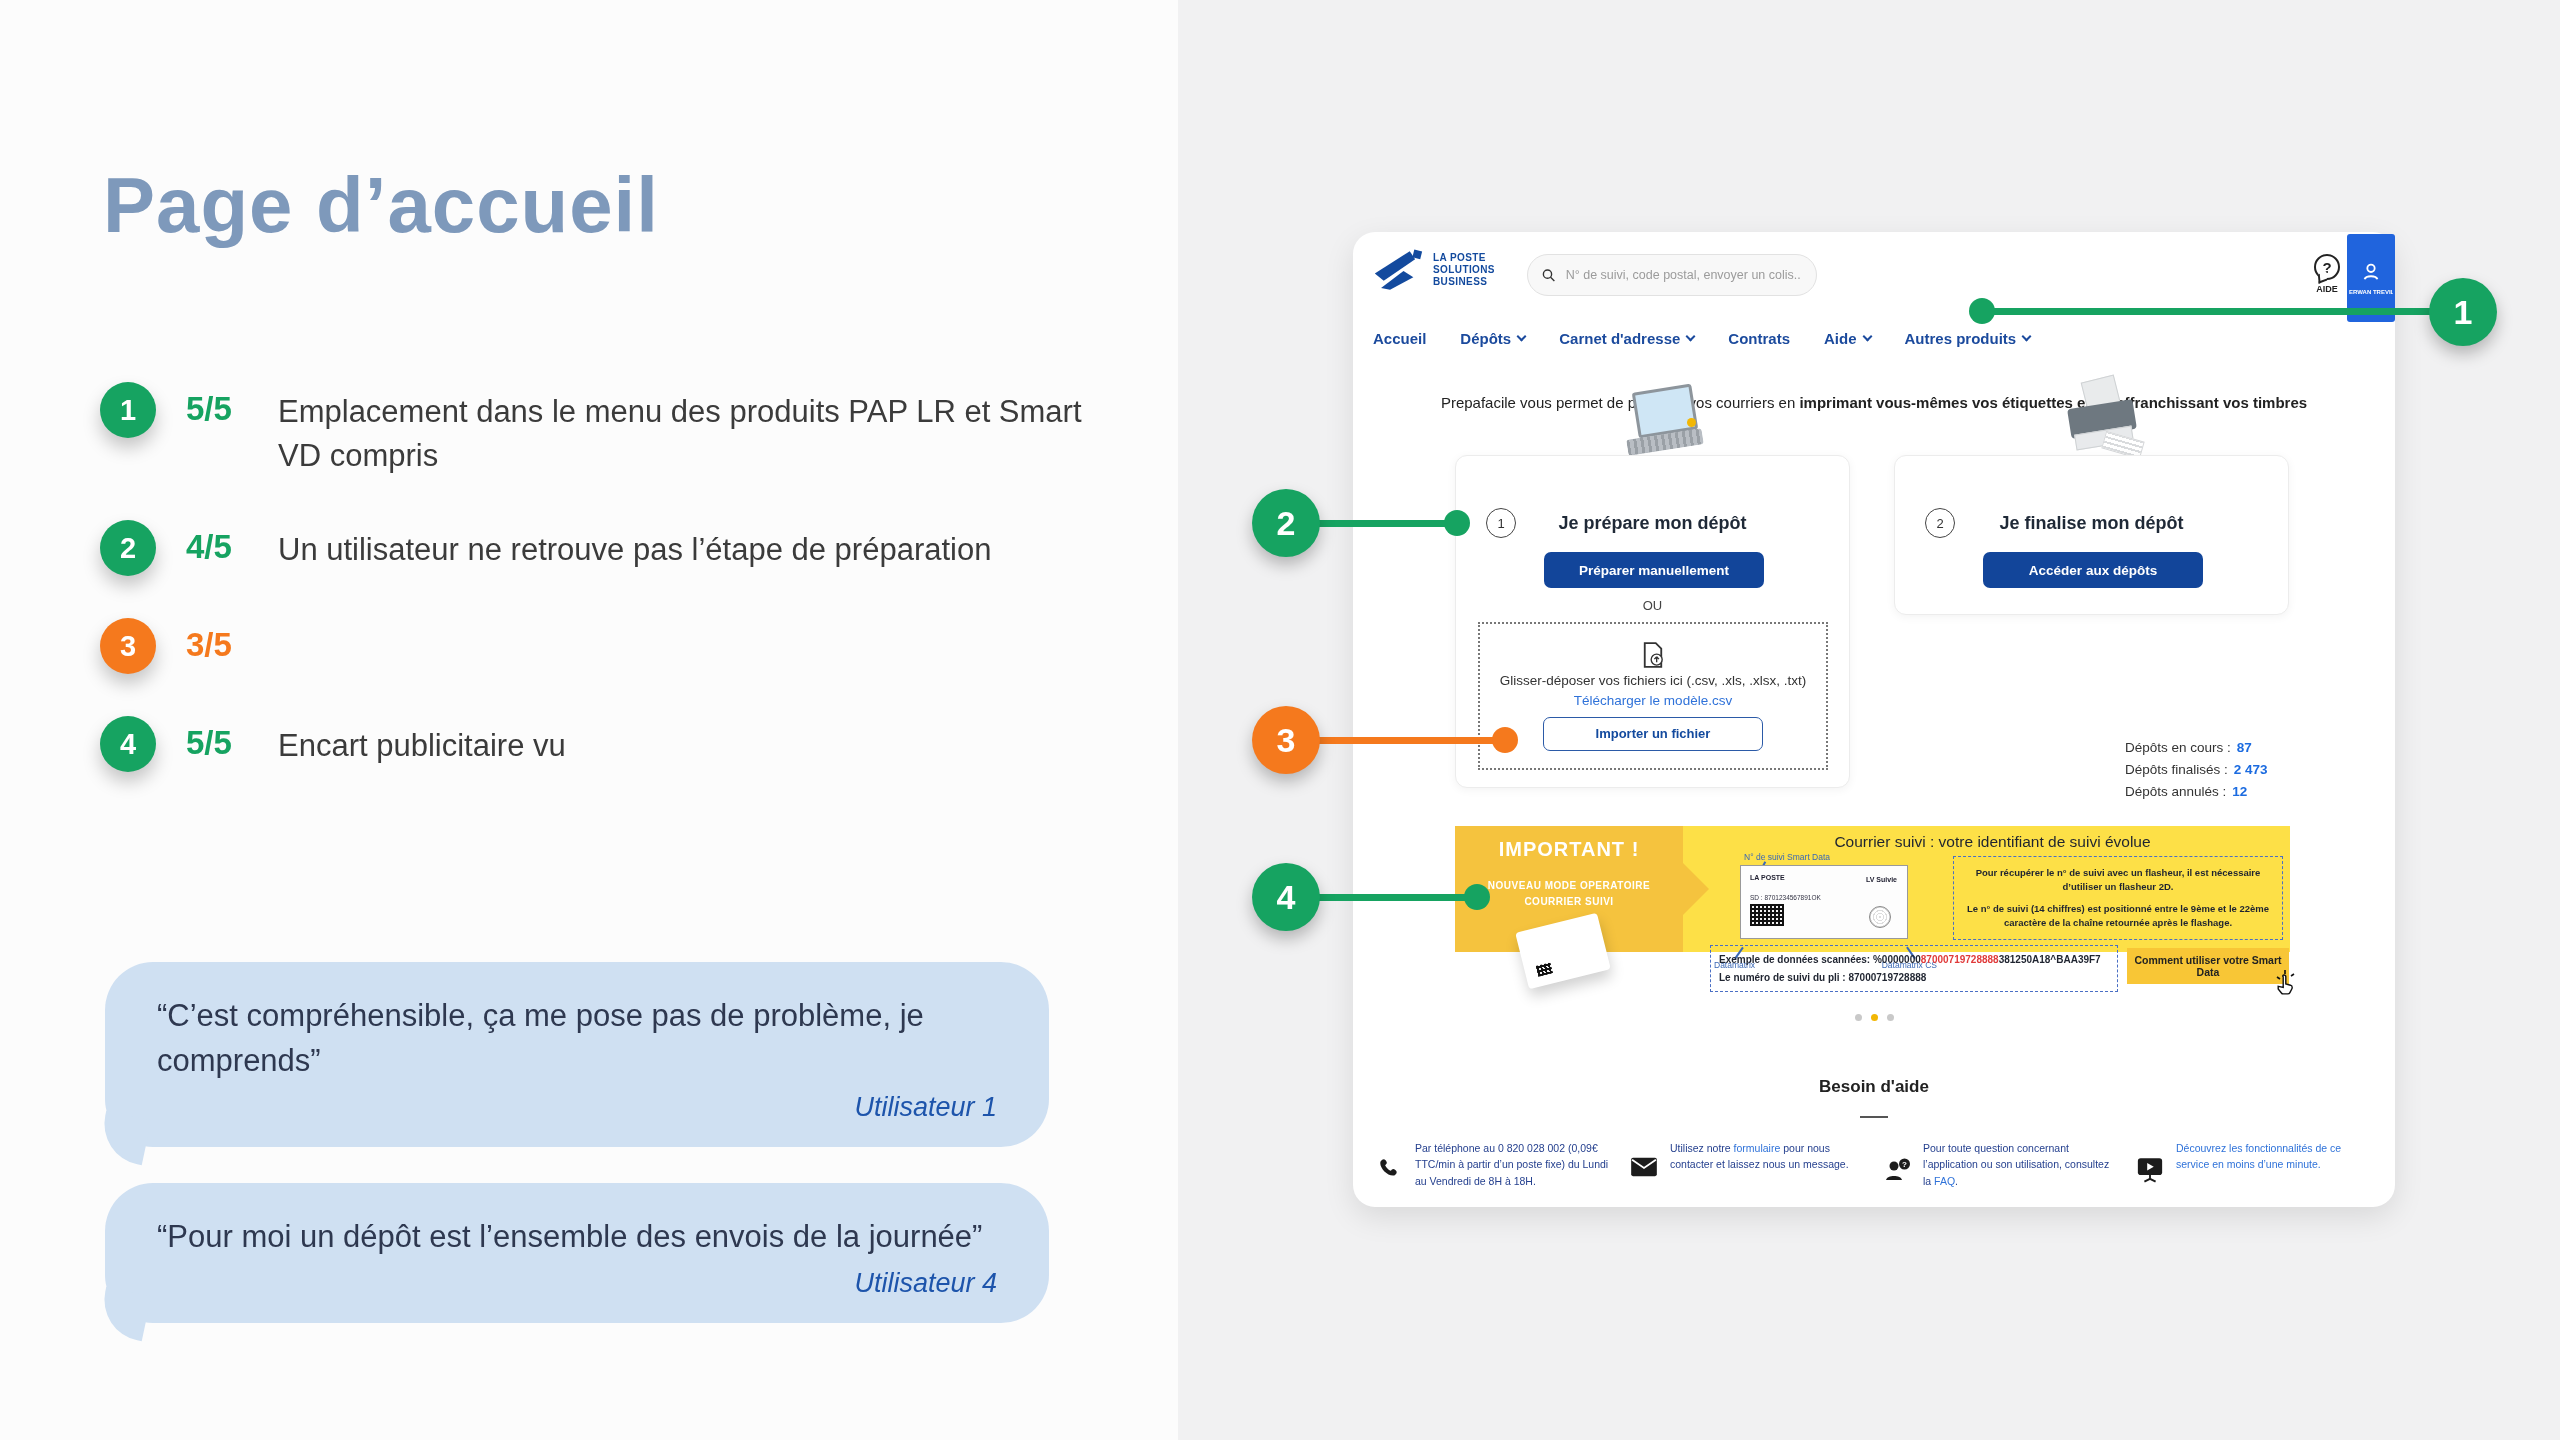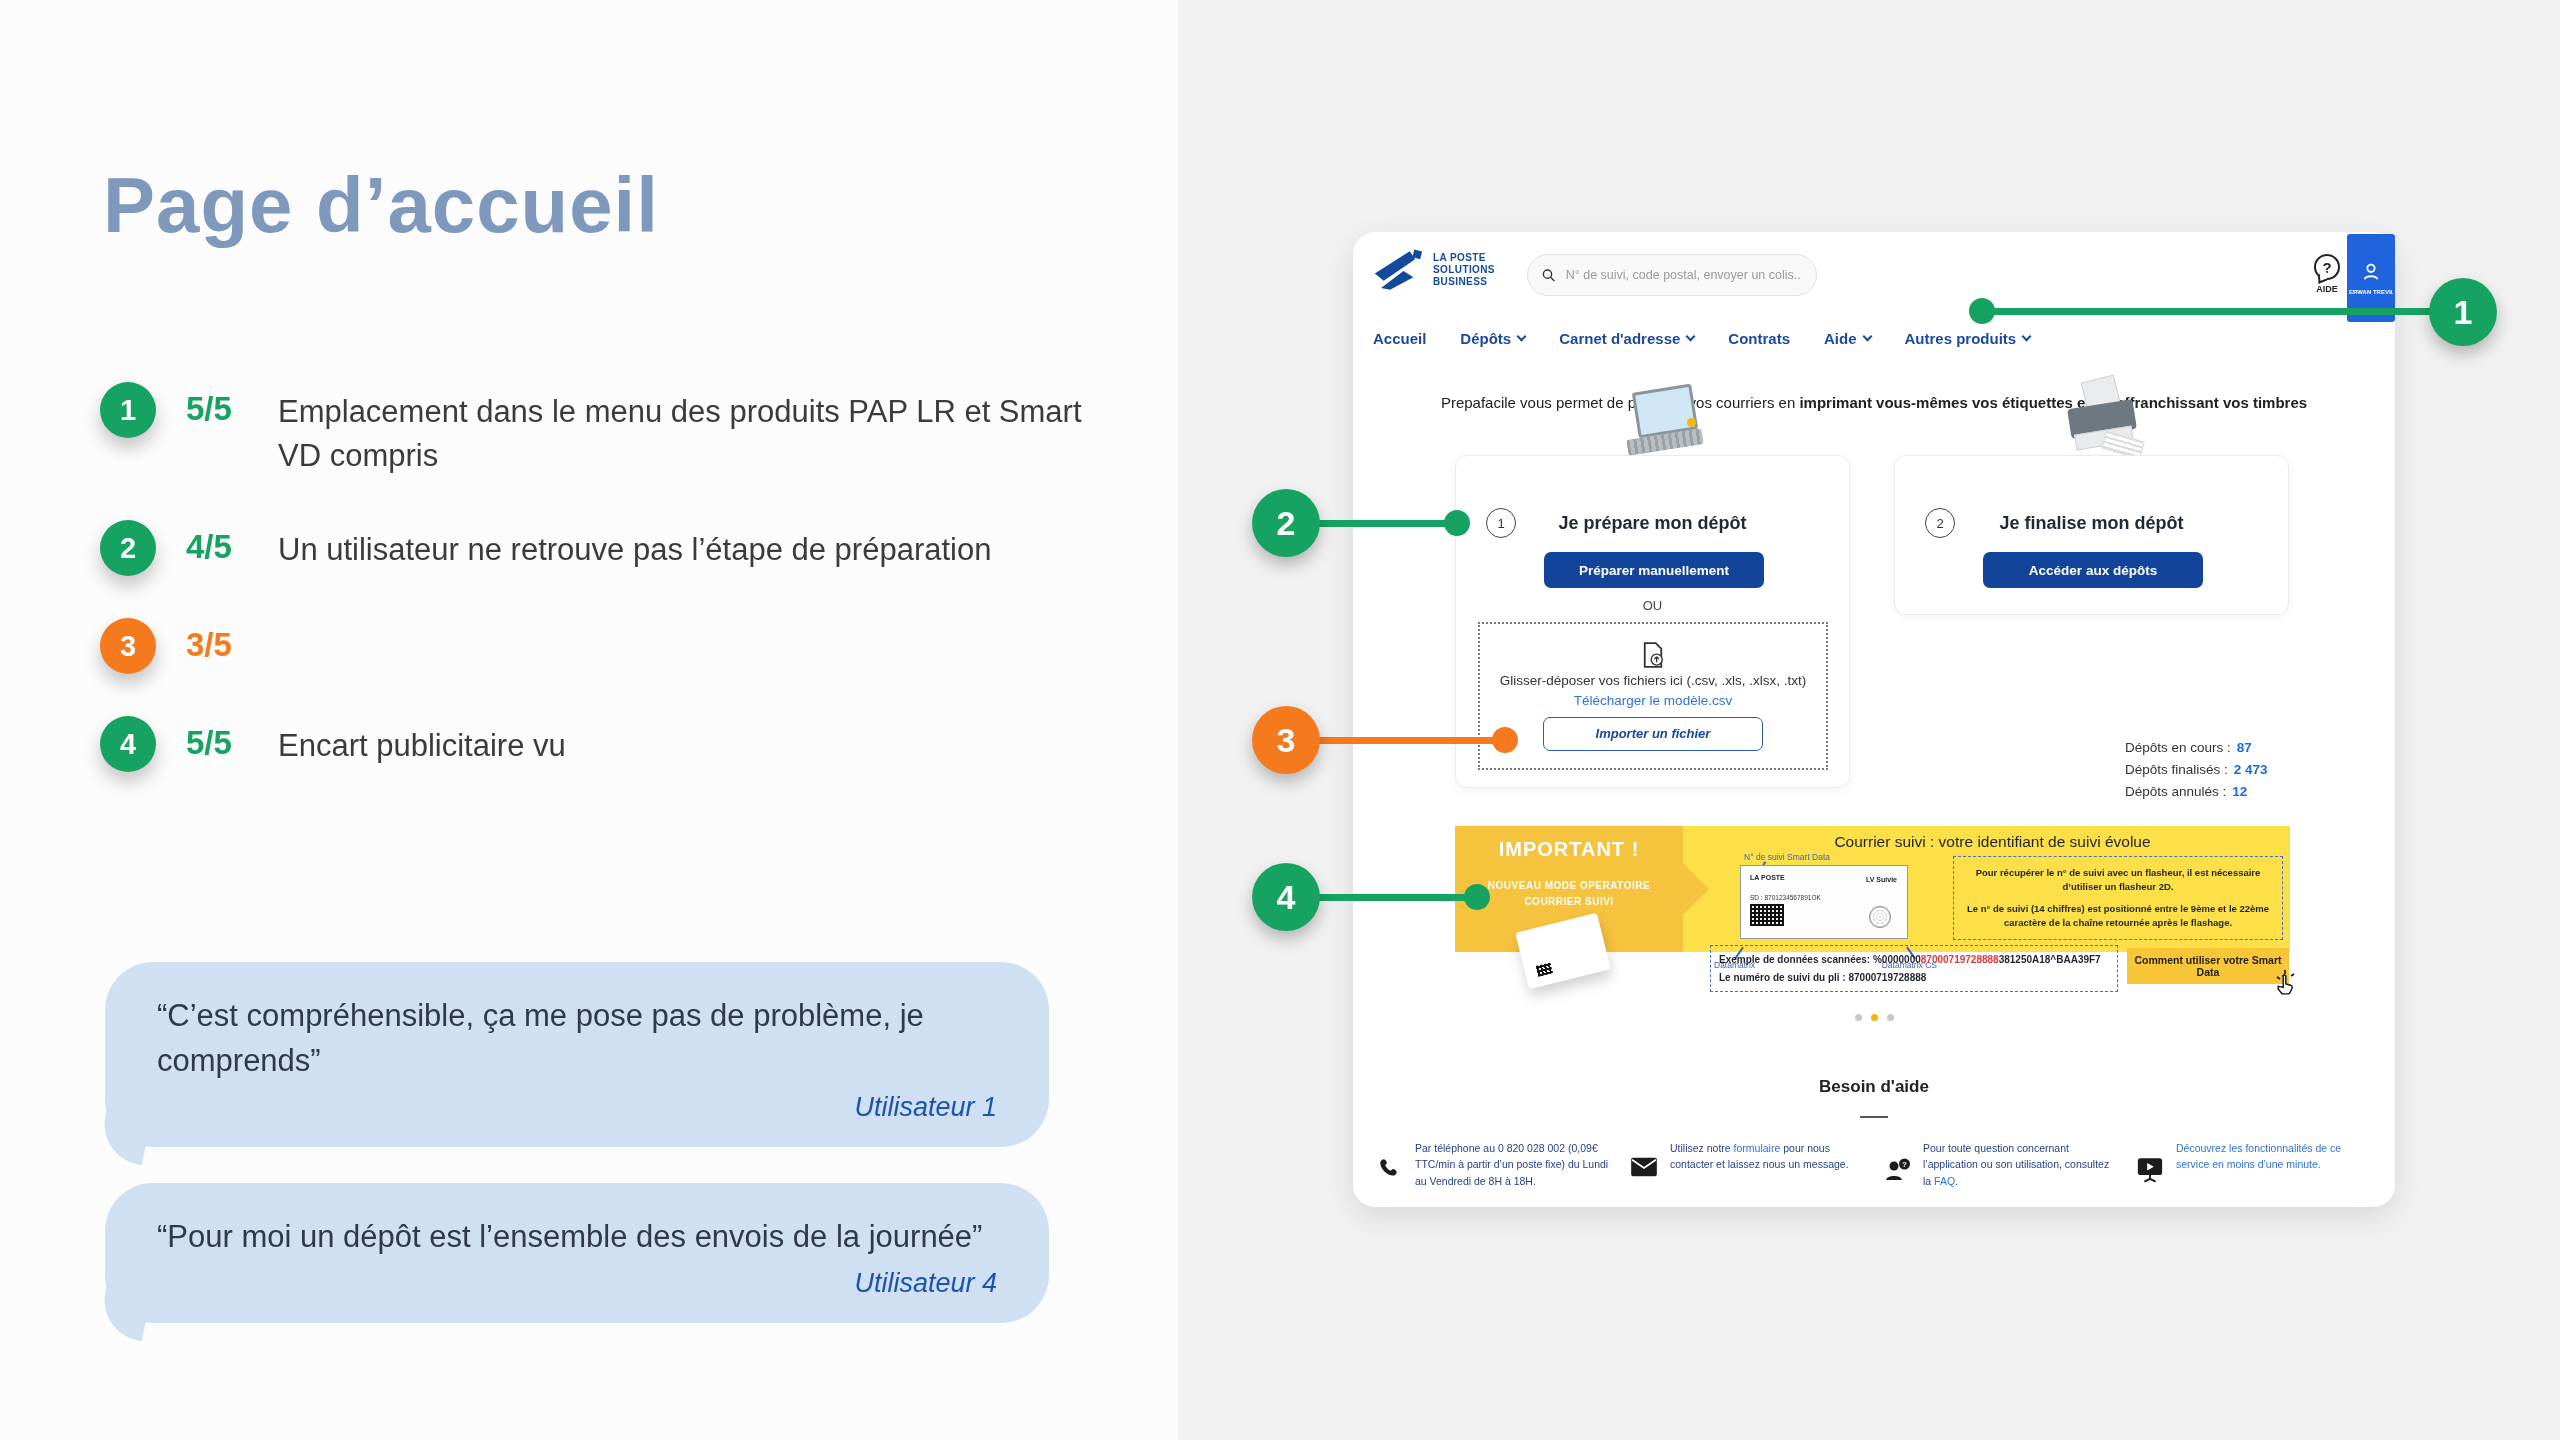--- a/index.html
+++ b/index.html
@@ -85,21 +85,21 @@
   .btn-primary{position:absolute;left:88px;top:96px;width:220px;height:36px;background:#12459a;
         border-radius:7px;color:#fff;font-weight:bold;font-size:13.5px;display:flex;
         align-items:center;justify-content:center;cursor:pointer;}
   .ou{position:absolute;left:0;top:142px;width:100%;text-align:center;font-size:13px;color:#444;}
   .dropzone{position:absolute;left:22px;top:166px;width:350px;height:148px;border:2px dotted #777;
         display:flex;flex-direction:column;align-items:center;justify-content:center;gap:5px;text-align:center;}
   .dz-text{font-size:13.5px;color:#333;}
   .dz-link{font-size:13.5px;color:#2f72d9;cursor:pointer;}
   .btn-secondary{width:220px;height:34px;border:1.5px solid #2b5aa7;border-radius:7px;
         color:#134a9e;font-weight:bold;font-size:13px;background:#fff;display:flex;
-        align-items:center;justify-content:center;margin-top:4px;cursor:pointer;font-style:italic;}
+        align-items:center;justify-content:center;margin-top:4px;cursor:pointer;}
 
   
   .laptop{position:absolute;left:258px;top:152px;width:110px;height:84px;}
   .laptop .screen{position:absolute;left:24px;top:4px;width:60px;height:46px;background:#cfe6f5;
         border:3px solid #8d959c;border-radius:3px;transform:rotate(-9deg);}
   .laptop .key{position:absolute;left:16px;top:50px;width:76px;height:16px;background:#b9bec4;
         border-radius:3px;transform:rotate(-9deg);
         background-image:repeating-linear-gradient(90deg,#9aa0a6 0 3px,#b9bec4 3px 7px);}
   .laptop .dot{position:absolute;left:76px;top:34px;width:9px;height:9px;background:#f2b705;
         border-radius:50%;}

